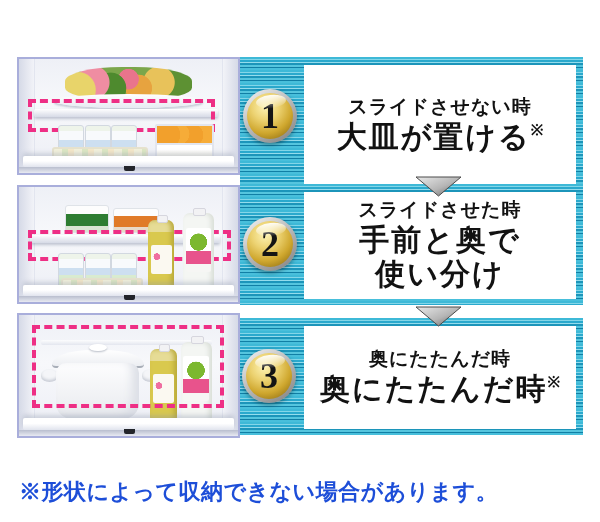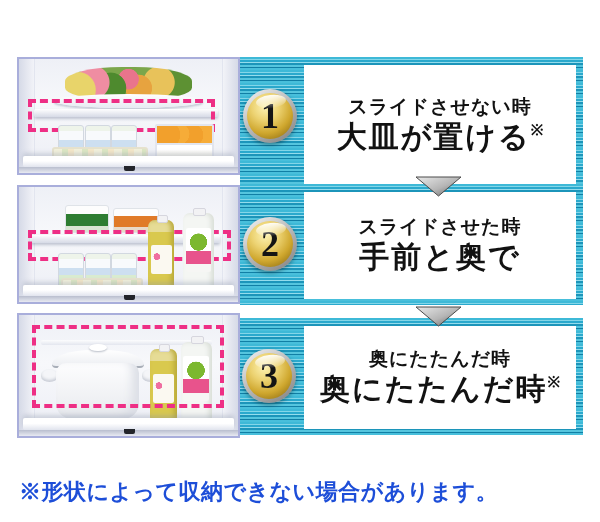--- a/index.html
+++ b/index.html
@@ -200,20 +200,21 @@
       <div class="heading">スライドさせない時</div>
       <div class="title-line"><span>大皿が置ける</span><span class="asterisk">※</span></div>
 
     </div>
   </div>
 
   <div class="cyan cyan2">
     <div class="textbox">
       <div class="heading">スライドさせた時</div>
       <div class="title-line"><span>手前と奥で</span></div>
+      <div class="title-line">使い分け</div>
     </div>
   </div>
 
   <div class="cyan cyan3">
     <div class="textbox">
       <div class="heading">奥にたたんだ時</div>
       <div class="title-line"><span>奥にたたんだ時</span><span class="asterisk">※</span></div>
 
     </div>
   </div>

